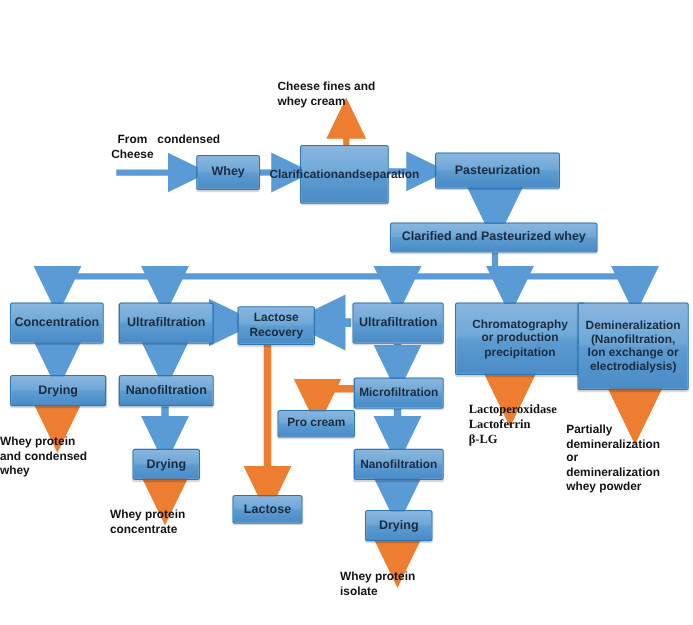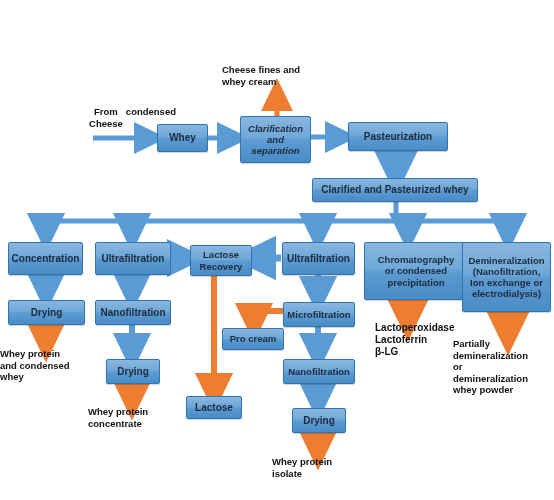--- a/index.html
+++ b/index.html
@@ -39,21 +39,21 @@
     box-sizing: border-box;
     color: #111111;
     font-weight: bold;
     text-align: center;
     line-height: 1.22;
     display: flex;
     align-items: flex-start;
     justify-content: center;
   }
   .lbl.serif {
-    font-family: Liberation Sans, sans-serif;
+    font-family: Liberation Serif, serif;
     text-align: left;
     display: block;
   }
   svg.conn {
     position: absolute;
     left: 0;
     top: 0;
     width: 554px;
     height: 500px;
     pointer-events: none;
@@ -168,21 +168,21 @@
     <span>demineralization</span>
     <span>or</span>
     <span>demineralization</span>
     <span>whey powder</span>
   </div>
 
   <div class="box" style="left:157px; top:124px; width:51px; height:28px; font-size:10px;">
     <span>Whey</span>
   </div>
 
-  <div class="box" style="left:240px; top:116px; width:71px; height:47px; font-size:9.5px; flex-direction:column;font-style:italic;">
+  <div class="box" style="left:240px; top:116px; width:71px; height:47px; font-size:9.5px; flex-direction:row;">
     <span>Clarification</span>
     <span>and</span>
     <span>separation</span>
   </div>
 
   <div class="box" style="left:348px; top:122px; width:100px; height:29px; font-size:10px;align-items:center;">
     <span>Pasteurization</span>
   </div>
 
   <div class="box" style="left:312px; top:178px; width:166px; height:24px; font-size:10px;">
@@ -201,21 +201,21 @@
     <span>Lactose</span>
     <span>Recovery</span>
   </div>
 
   <div class="box" style="left:282px; top:242px; width:73px; height:33px; font-size:10px;">
     <span>Ultrafiltration</span>
   </div>
 
   <div class="box" style="left:364px; top:242px; width:104px; height:58px; font-size:9.5px; flex-direction:column;">
     <span>Chromatography</span>
-    <span>or condensed</span>
+    <span>or production</span>
     <span>precipitation</span>
   </div>
 
   <div class="box" style="left:462px; top:242px; width:89px; height:70px; font-size:9.5px; flex-direction:column;">
     <span>Demineralization</span>
     <span>(Nanofiltration,</span>
     <span>Ion exchange or</span>
     <span>electrodialysis)</span>
   </div>
 

